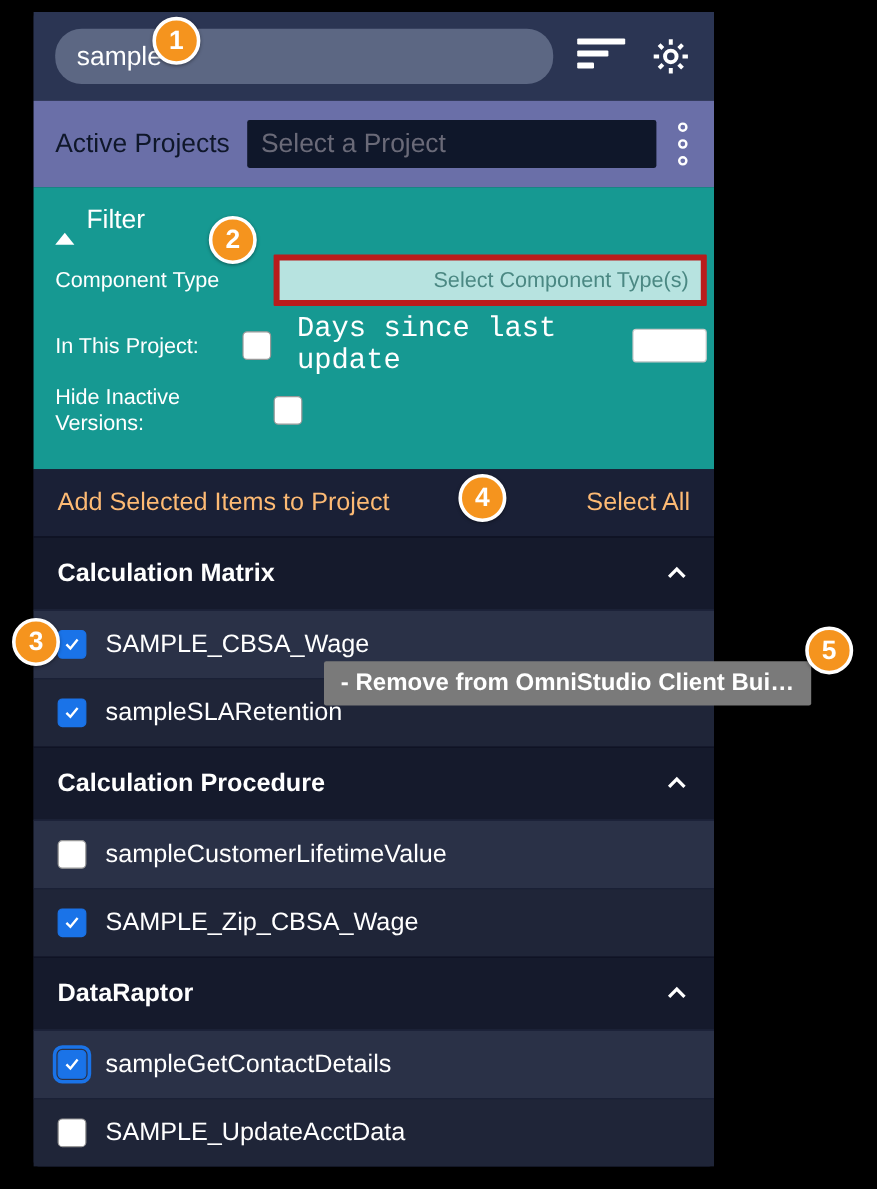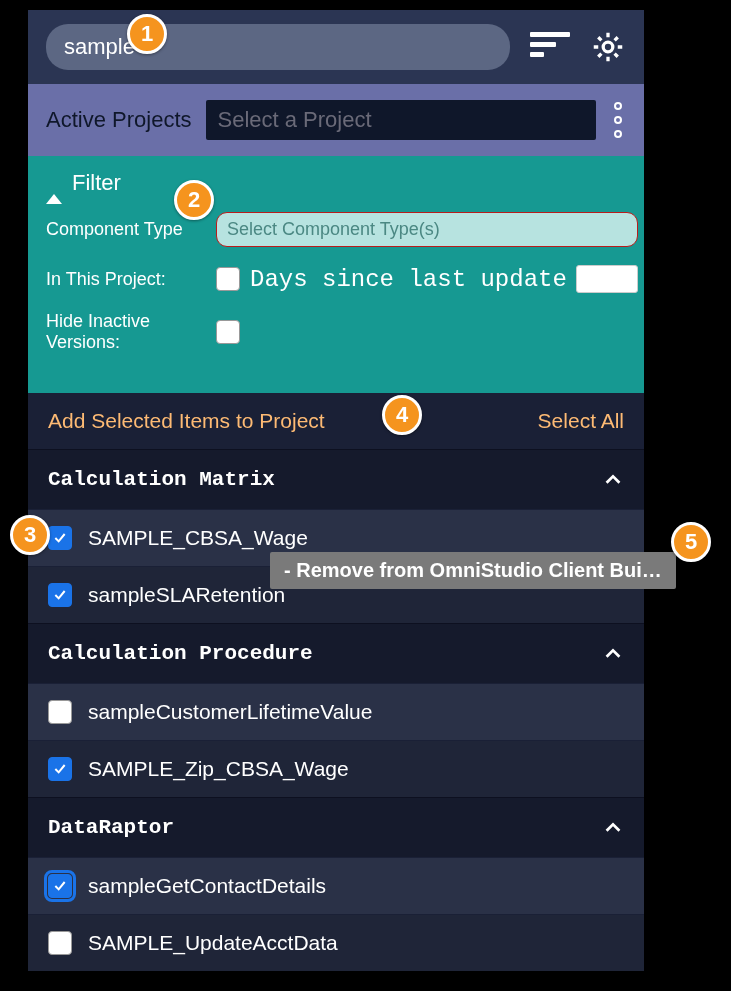--- a/index.html
+++ b/index.html
@@ -4,21 +4,21 @@
 <style>
   * { box-sizing: border-box; margin: 0; padding: 0; }
   body {
     font-family: -apple-system, BlinkMacSystemFont, "Segoe UI", Helvetica, Arial, sans-serif;
     background: #000;
     width: 731px;
     height: 991px;
     overflow: hidden;
   }
   .panel {
-    width: 616px;
+    width: 567px;
     margin-left: 28px;
     margin-top: 10px;
     background: #1a2036;
     border-radius: 4px;
     overflow: visible;
   }
   .header-row {
     background: #2b3553;
     padding: 14px 18px;
     display: flex;
@@ -77,31 +77,32 @@
     margin-bottom: 16px;
   }
   .chev-up {
     width: 0; height: 0;
     border-left: 8px solid transparent;
     border-right: 8px solid transparent;
     border-bottom: 10px solid #fff;
   }
   .chev-wrap { display:inline-block; transform: translateY(-1px); }
   .filter-grid { font-size: 18px; }
-  .filter-row { display: flex; align-items: center; margin-bottom: 18px; }
+  .filter-row { display: flex; align-items: center; margin-bottom: 6px; gap: 12px; }
   .filter-label { width: 170px; }
   .comp-select {
     flex: 1;
     background: #b7e3e0;
     color: #4b8883;
     padding: 6px 10px;
-    border: 1px solid #b91c1c;
-    border-radius: 11px;
+    border: 5px solid #b91c1c;
+    border-radius: 1px;
     font-size: 18px;
     cursor: pointer;
+    text-align: right;
   }
   .checkbox {
     width: 24px; height: 24px;
     background: #fff;
     border: 1px solid #999;
     border-radius: 4px;
     display: inline-flex;
     align-items: center;
     justify-content: center;
     cursor: pointer;
@@ -126,21 +127,20 @@
     background: #151a2c;
     color: #fff;
     font-weight: 700;
     font-size: 21px;
     padding: 18px 20px;
     display: flex;
     justify-content: space-between;
     align-items: center;
     cursor: pointer;
     border-top: 1px solid #0d1020;
-    font-family: Liberation Mono, monospace;
   }
   .group-chev {
     width: 22px; height: 22px;
   }
   .group-chev svg { width:100%; height:100%; stroke:#fff; stroke-width:3; fill:none; }
   .item-row {
     background: #2a3147;
     display: flex;
     align-items: flex-start;
     gap: 16px;

